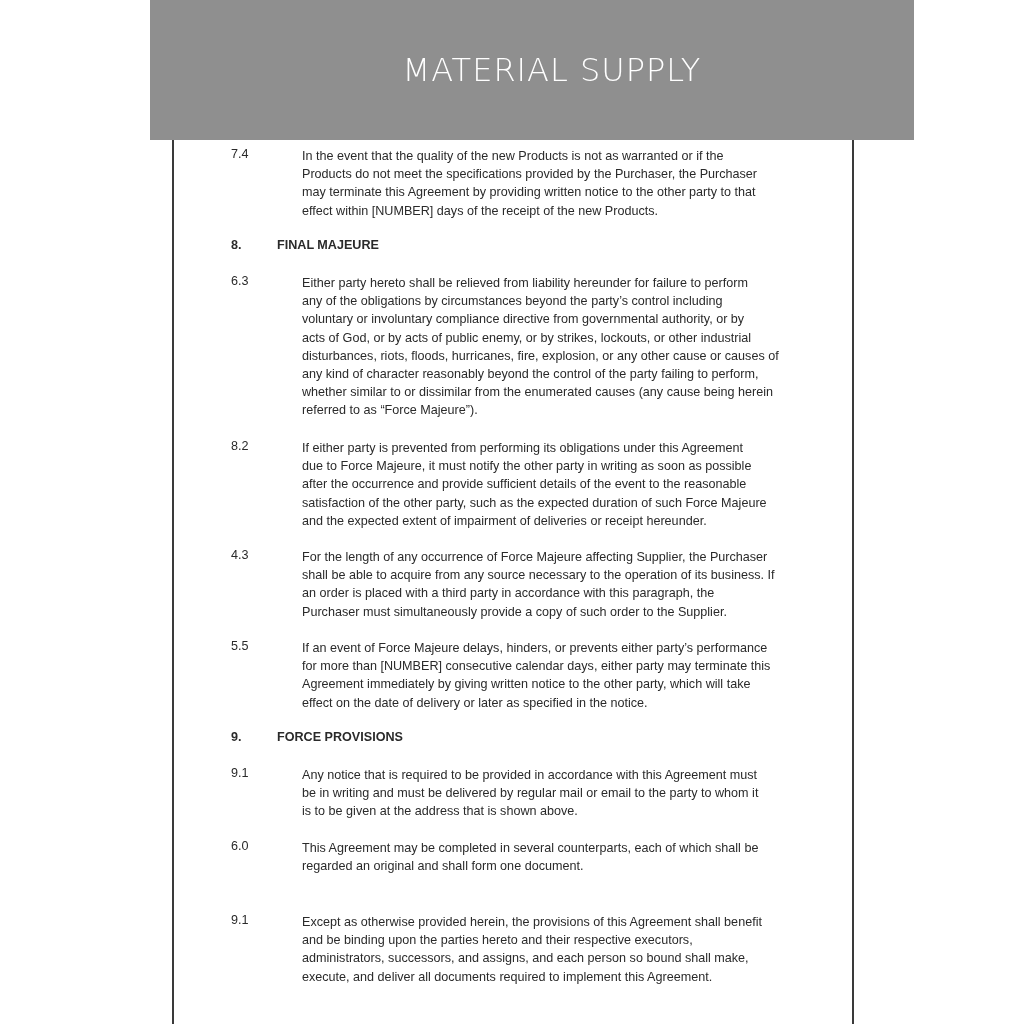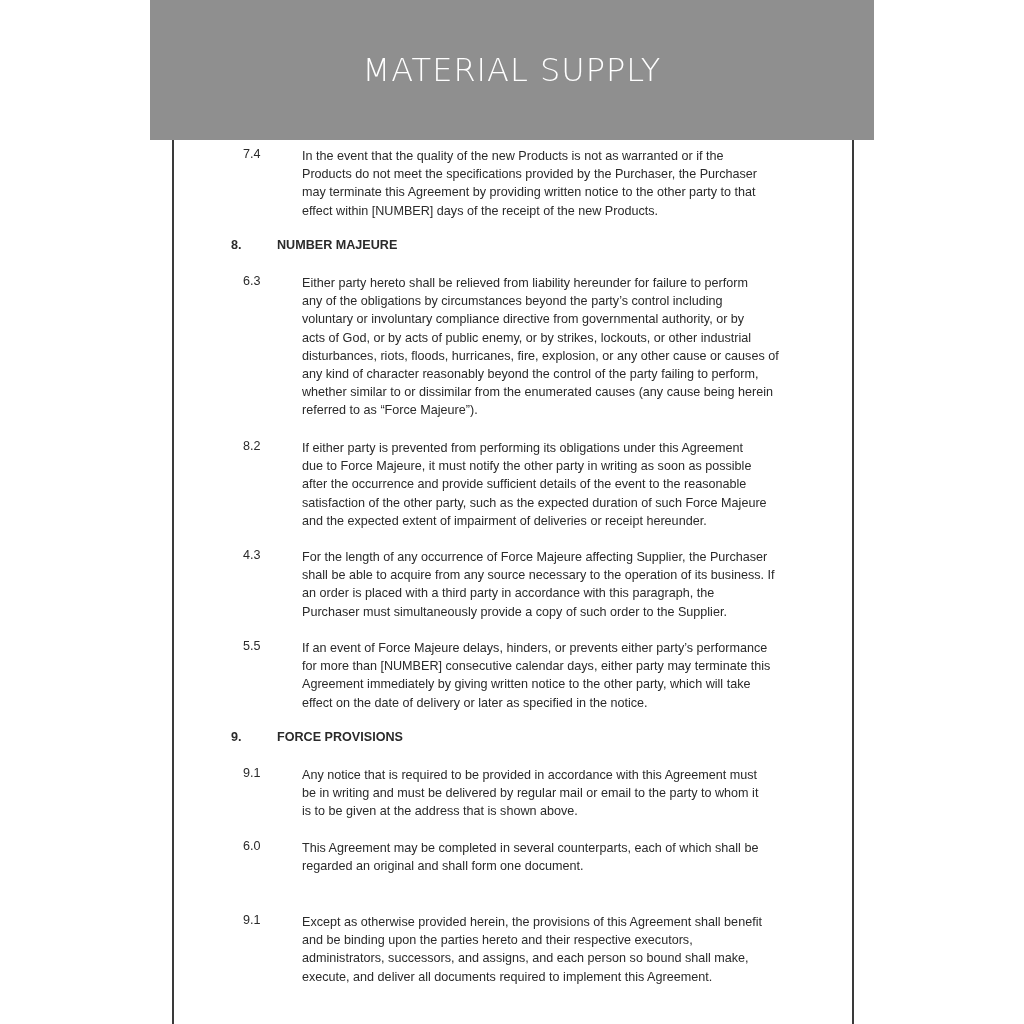--- a/index.html
+++ b/index.html
@@ -31,20 +31,21 @@
       left: 150px;
       top: 0;
       width: 724px;
       height: 140px;
       background: #8f8f8f;
       display: flex;
       flex-direction: column;
       align-items: center;
       justify-content: center;
       z-index: 2;
+      padding-left: 40px;
     }
     .banner-line {
       font-family: "DejaVu Sans", sans-serif;
       font-weight: 300;
       color: #ffffff;
       font-size: 32px;
       letter-spacing: 1px;
       line-height: 50px;
     }
     .content {
@@ -59,21 +60,20 @@
     .clause {
       position: absolute;
       left: 231px;
       width: 580px;
     }
     .clause .num {
       position: absolute;
       left: 0;
       top: 0;
       width: 40px;
-      margin-left: 12px;
     }
     .clause .text {
       position: absolute;
       left: 46px;
       top: 0;
       width: 525px;
       line-height: 18.2px;
       white-space: pre-line;
       margin-left: 25px;
     }
@@ -110,21 +110,21 @@
     <div class="clause" style="top:147px;">
       <span class="num">7.4</span>
       <div class="text">In the event that the quality of the new Products is not as warranted or if the
 Products do not meet the specifications provided by the Purchaser, the Purchaser
 may terminate this Agreement by providing written notice to the other party to that
 effect within [NUMBER] days of the receipt of the new Products.</div>
     </div>
 
     <div class="heading" style="top:238px;">
       <span class="num">8.</span>
-      <span class="title">NUMBER MAJEURE</span>
+      <span class="title">FINAL MAJEURE</span>
     </div>
 
     <div class="clause" style="top:274px;">
       <span class="num">6.3</span>
       <div class="text">Either party hereto shall be relieved from liability hereunder for failure to perform
 any of the obligations by circumstances beyond the party’s control including
 voluntary or involuntary compliance directive from governmental authority, or by
 acts of God, or by acts of public enemy, or by strikes, lockouts, or other industrial
 disturbances, riots, floods, hurricanes, fire, explosion, or any other cause or causes of
 any kind of character reasonably beyond the control of the party failing to perform,

